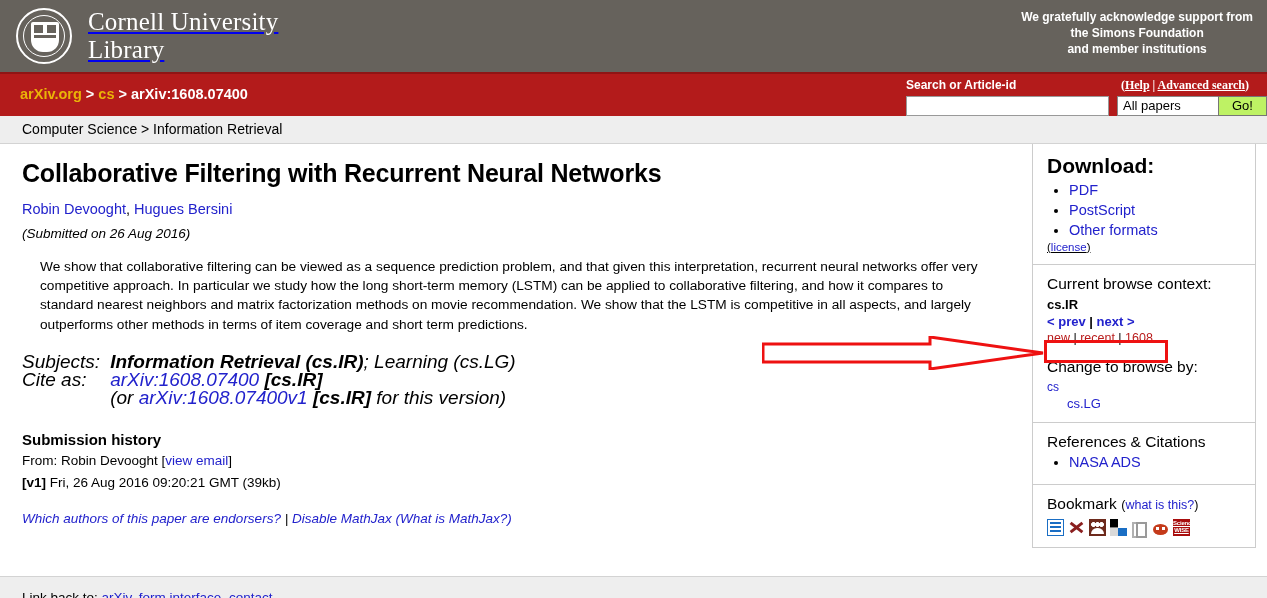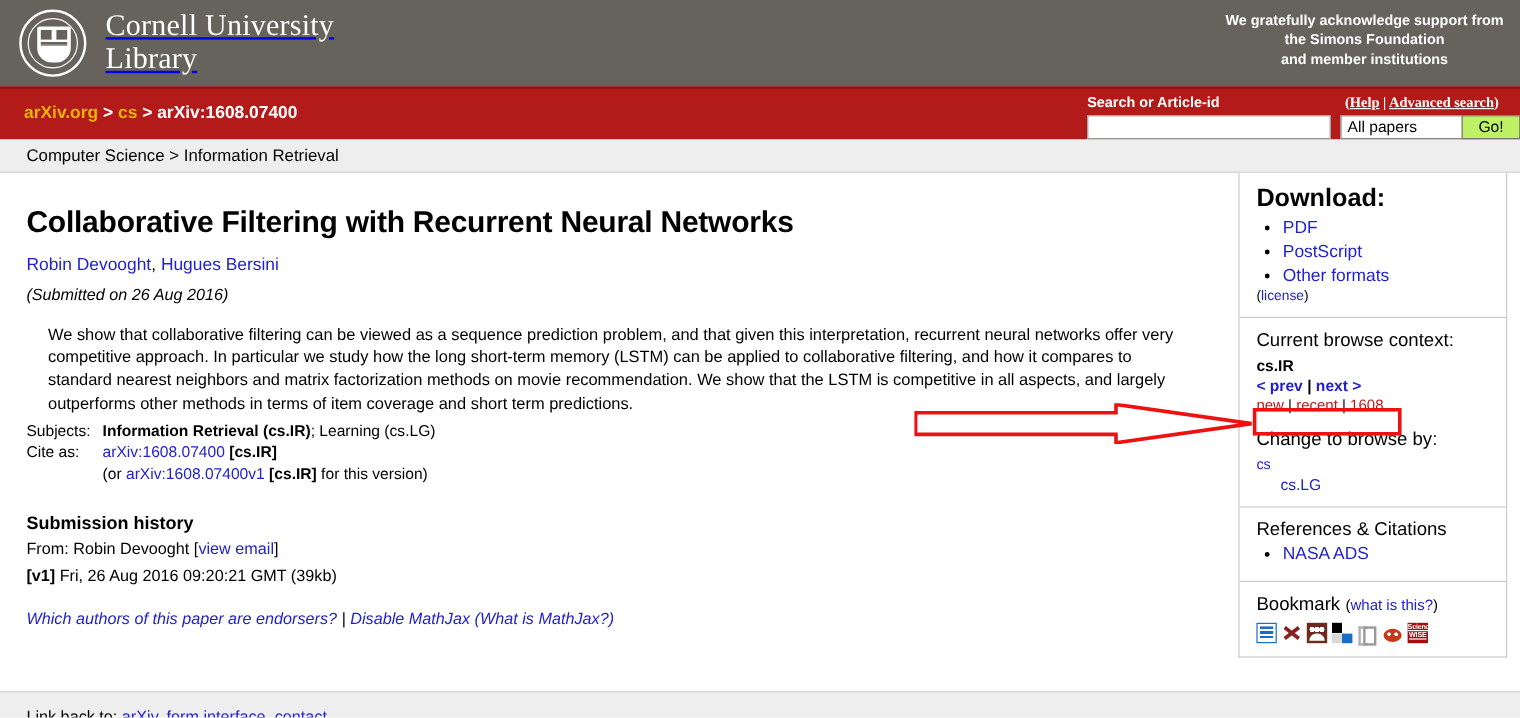--- a/index.html
+++ b/index.html
@@ -172,21 +172,21 @@
     font-size: 14px;
     color: #000000;
     padding: 5px 0 0 22px;
   }
 
   
   .page-body { position: relative; }
 
   .main-col {
     position: absolute;
-    left: 0; top: 12px;
+    left: 0; top: 0;
     width: 1015px;
     padding: 14px 22px 0 22px;
   }
   h1.paper-title {
     margin: 0;
     font-size: 25px;
     line-height: 30px;
     font-weight: bold;
     color: #000000;
     letter-spacing: -0.2px;
@@ -205,24 +205,25 @@
   .abstract {
     margin: 16px 0 0 18px;
     font-size: 13.7px;
     line-height: 19.2px;
     color: #000000;
     max-width: 955px;
     text-align: left;
   }
 
   .meta-table {
-    margin-top: 4px;
-    font-size: 13px;
+    margin-top: 19px;
+    font-size: 19px;
     line-height: 18px;
     border-collapse: collapse;
+    font-style: italic;
   }
   .meta-table td { vertical-align: top; padding: 0; }
   .meta-label { padding-right: 10px !important; white-space: nowrap; color: #000; }
   .meta-table a { color: #2222cc; text-decoration: none; }
   .meta-table .primary { font-weight: bold; text-align: center; }
 
   h2.sub-hist {
     margin: 24px 0 0 0;
     font-size: 15px;
     font-weight: bold;
@@ -265,21 +266,21 @@
     margin: 2px 0 0 0;
     padding-left: 22px;
     list-style: disc;
   }
   .side-list li {
     font-size: 14.5px;
     line-height: 19px;
     margin-bottom: 1px;
   }
   .side-list li a { color: #2222cc; text-decoration: none; }
-  .license-line { font-size: 11.5px; margin-top: 1px; }
+  .license-line { font-size: 11.5px; margin-top: 1px; text-decoration: underline; }
   .license-line a { color: #2222cc; text-decoration: none; }
   .ctx-cat { font-size: 13px; font-weight: bold; margin-top: 4px; }
   .ctx-nav { font-size: 13px; font-weight: bold; margin-top: 2px; }
   .ctx-nav a { color: #2222cc; text-decoration: none; }
   .ctx-sub { font-size: 12.5px; margin-top: 2px; }
   .ctx-sub a { color: #b91c1c; text-decoration: none; }
   .browse-cs { font-size: 12px; margin-top: 4px; }
   .browse-cs a { color: #2222cc; text-decoration: none; }
   .browse-sub { font-size: 13px; margin: 2px 0 0 20px; }
   .browse-sub a { color: #2222cc; text-decoration: none; }

